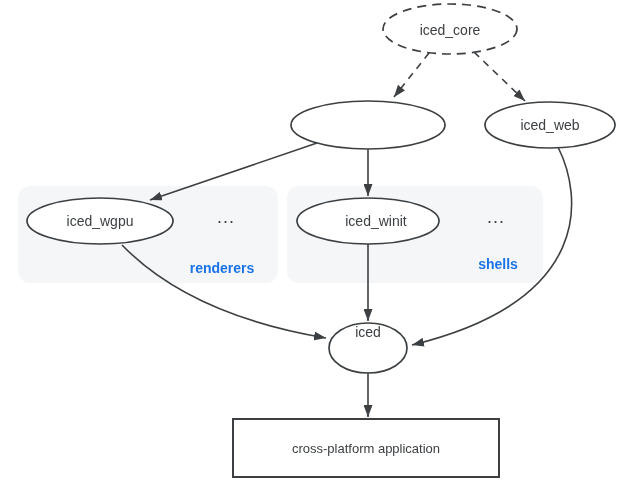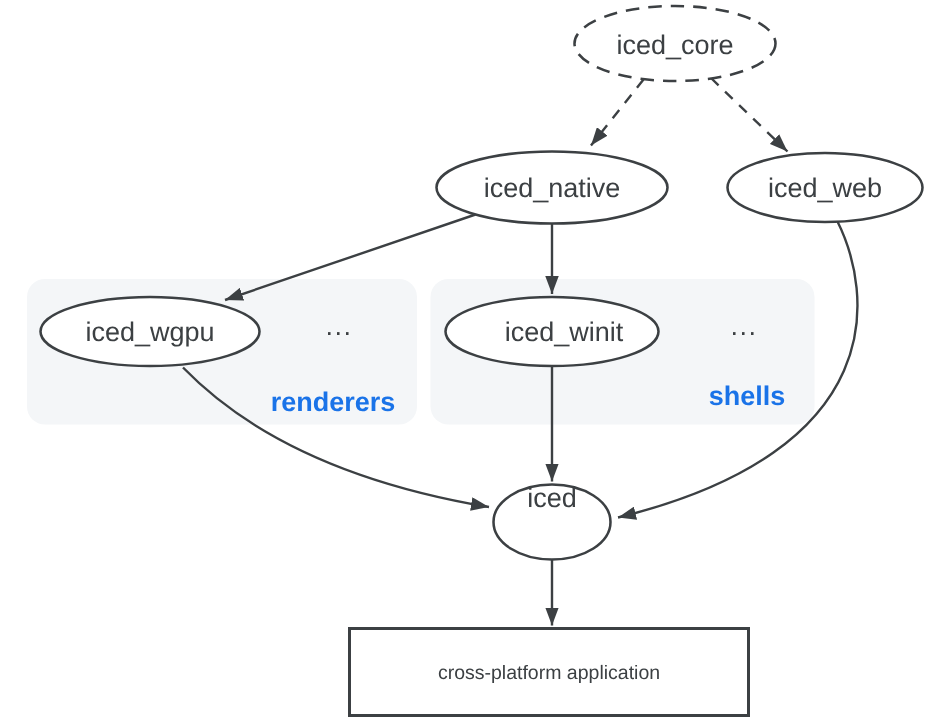--- a/index.html
+++ b/index.html
@@ -21,21 +21,21 @@
     position:absolute;
     background:var(--groupbg);
     border-radius:12px;
   }
   #g-renderers{left:18px;top:186px;width:260px;height:97px;}
   #g-shells{left:287px;top:186px;width:256px;height:97px;}
   svg.wires{position:absolute;left:0;top:0;}
   .lbl{
     position:absolute;
     transform:translate(-50%,-50%);
-    font-size:18px;
+    font-size:14px;
     color:var(--text);
     white-space:nowrap;
     line-height:1;
   }
   .app-lbl{font-size:13px;}
   .grp-lbl{color:var(--blue);font-weight:bold;}
   .dots{font-size:18px;letter-spacing:1px;}
 </style>
 </head>
 <body>
@@ -68,21 +68,20 @@
       <ellipse cx="368" cy="125" rx="77" ry="24"></ellipse>
       <ellipse cx="550" cy="125" rx="65" ry="23"></ellipse>
       <ellipse cx="100" cy="221" rx="73" ry="23"></ellipse>
       <ellipse cx="368" cy="221" rx="71" ry="23"></ellipse>
       <ellipse cx="368" cy="348" rx="39" ry="25"></ellipse>
       <rect x="233" y="419" width="266" height="58" stroke-width="2"></rect>
     </g>
   </svg>
 
   <div class="lbl" style="left:450px;top:30px">iced_core</div>
-  <div class="lbl" style="left:368px;top:125px">iced_native</div>
   <div class="lbl" style="left:550px;top:125px">iced_web</div>
   <div class="lbl" style="left:100px;top:221px">iced_wgpu</div>
   <div class="lbl" style="left:376px;top:221px">iced_winit</div>
   <div class="lbl" style="left:368px;top:332px">iced</div>
   <div class="lbl app-lbl" style="left:366px;top:448px">cross-platform application</div>
 
   <div class="lbl dots" style="left:226px;top:217px">...</div>
   <div class="lbl dots" style="left:496px;top:217px">...</div>
 
   <div class="lbl grp-lbl" style="left:222px;top:268px">renderers</div>

